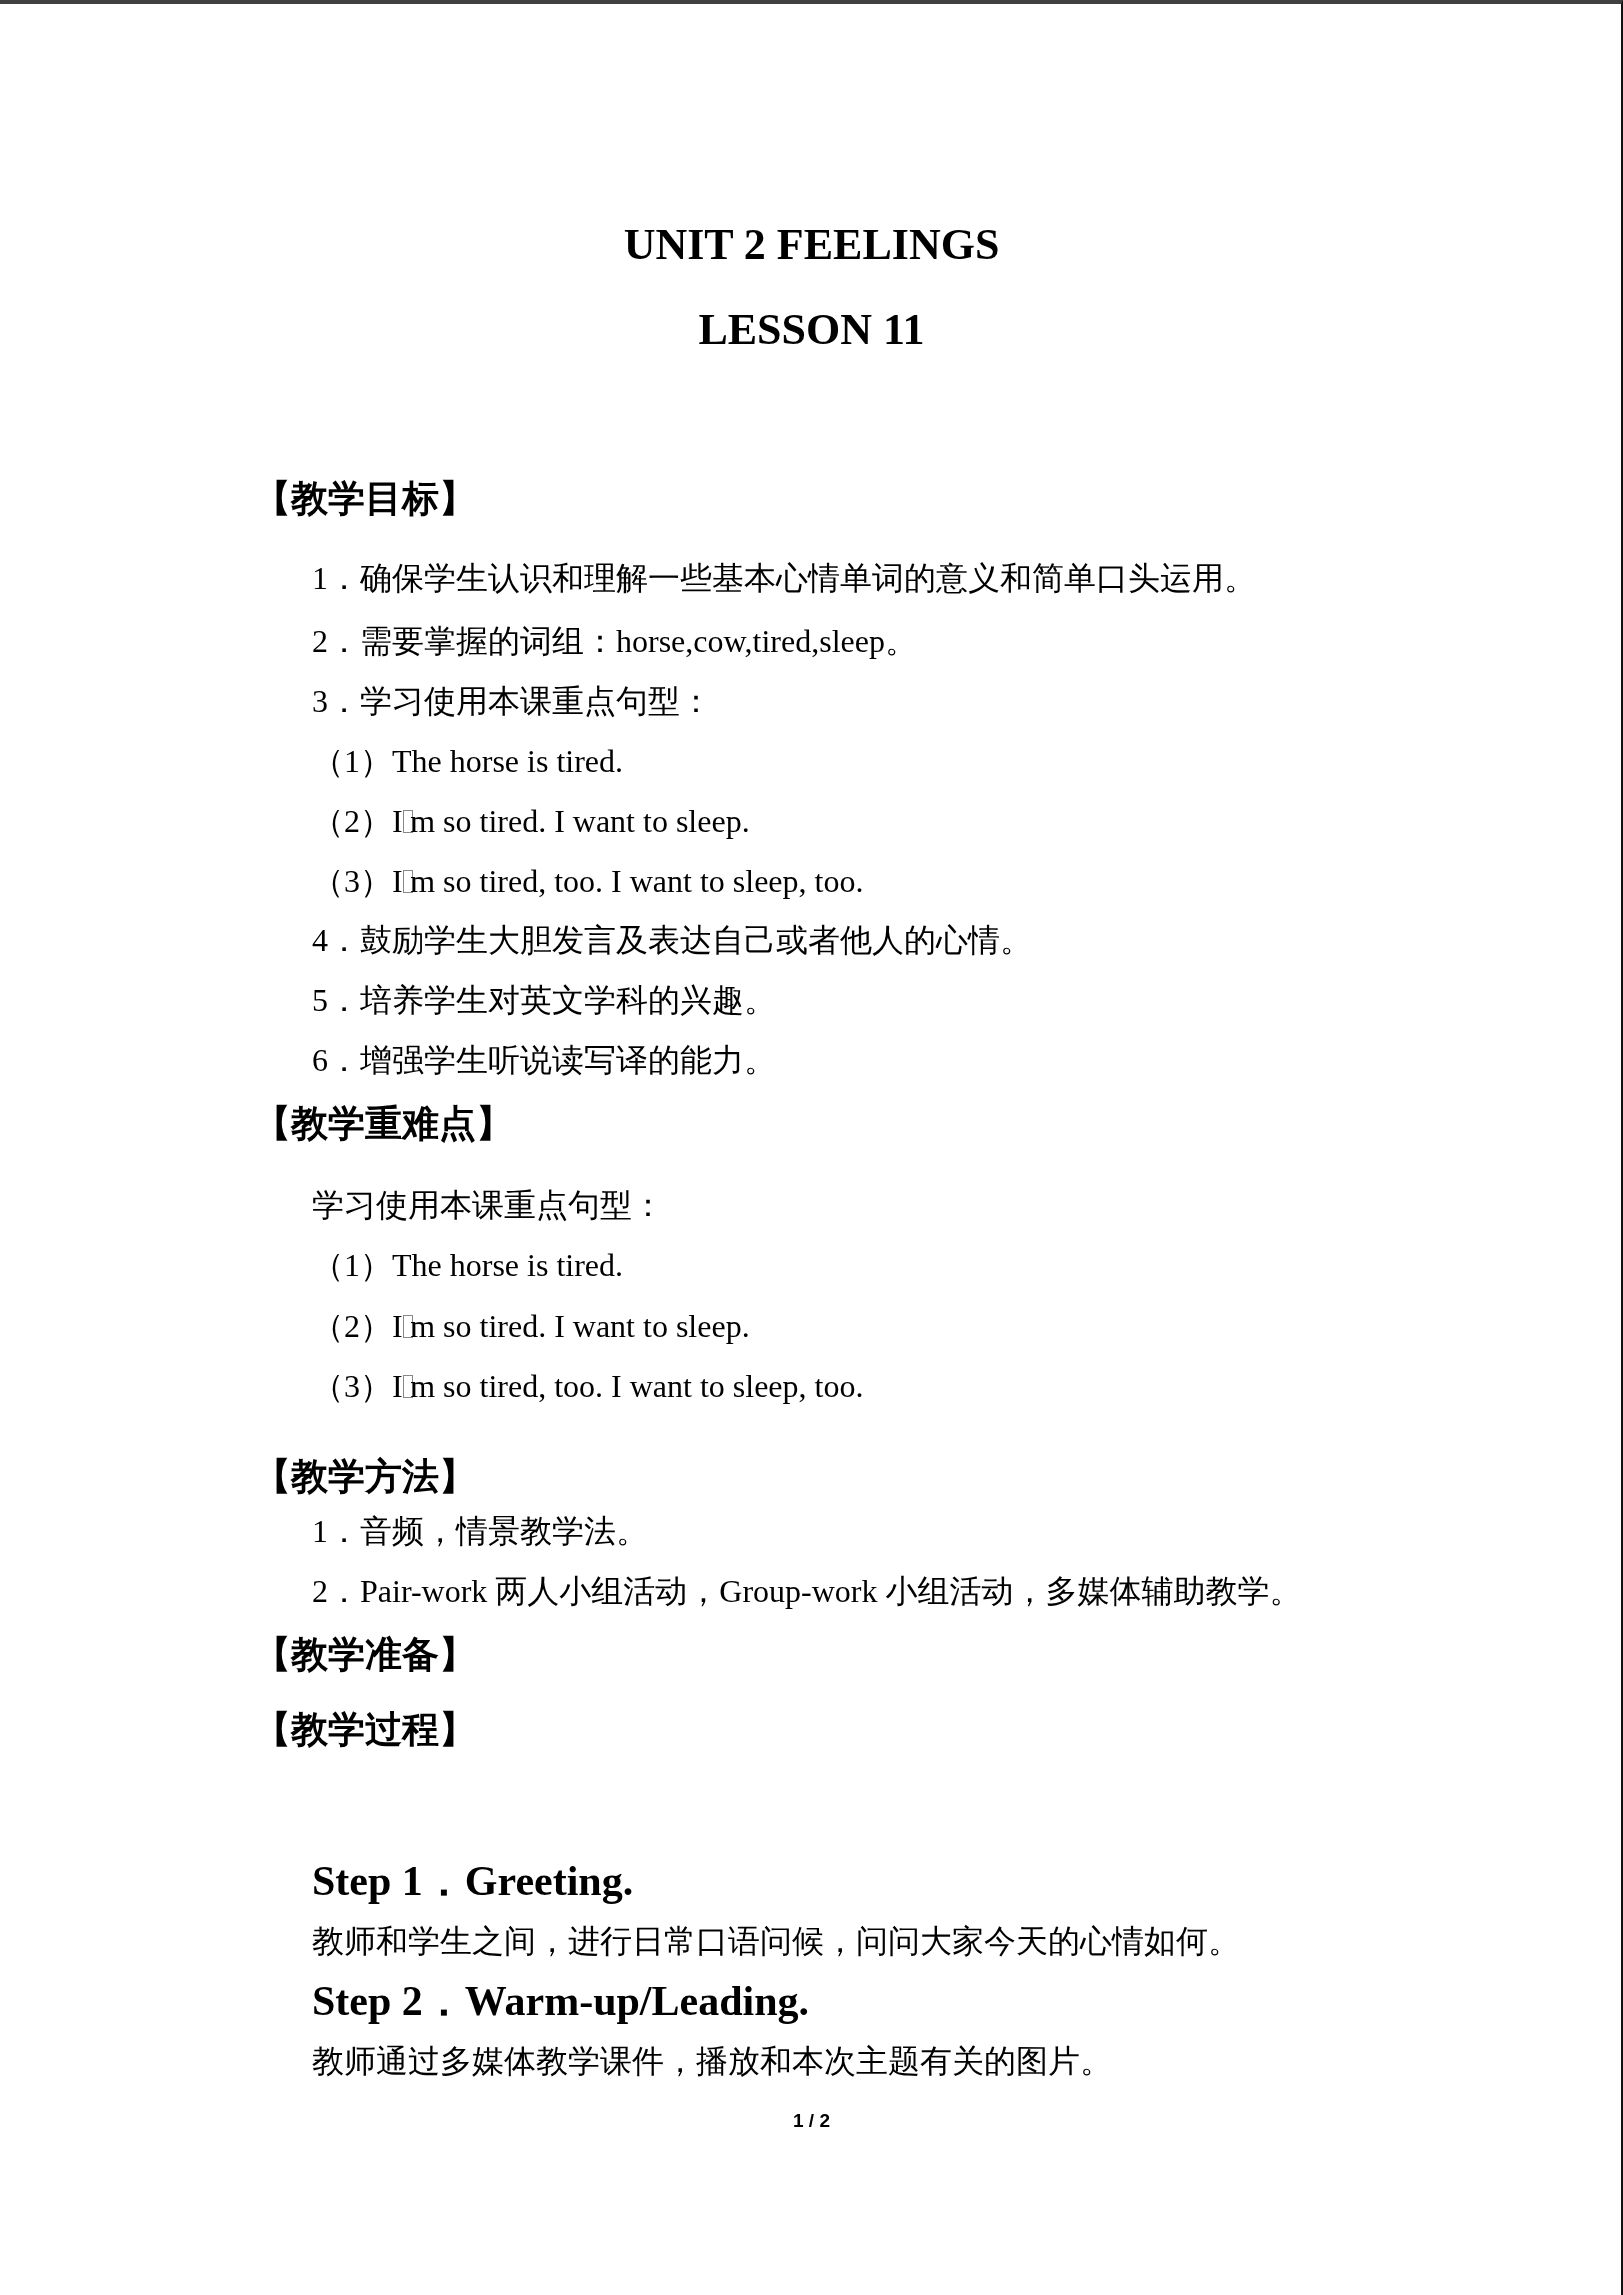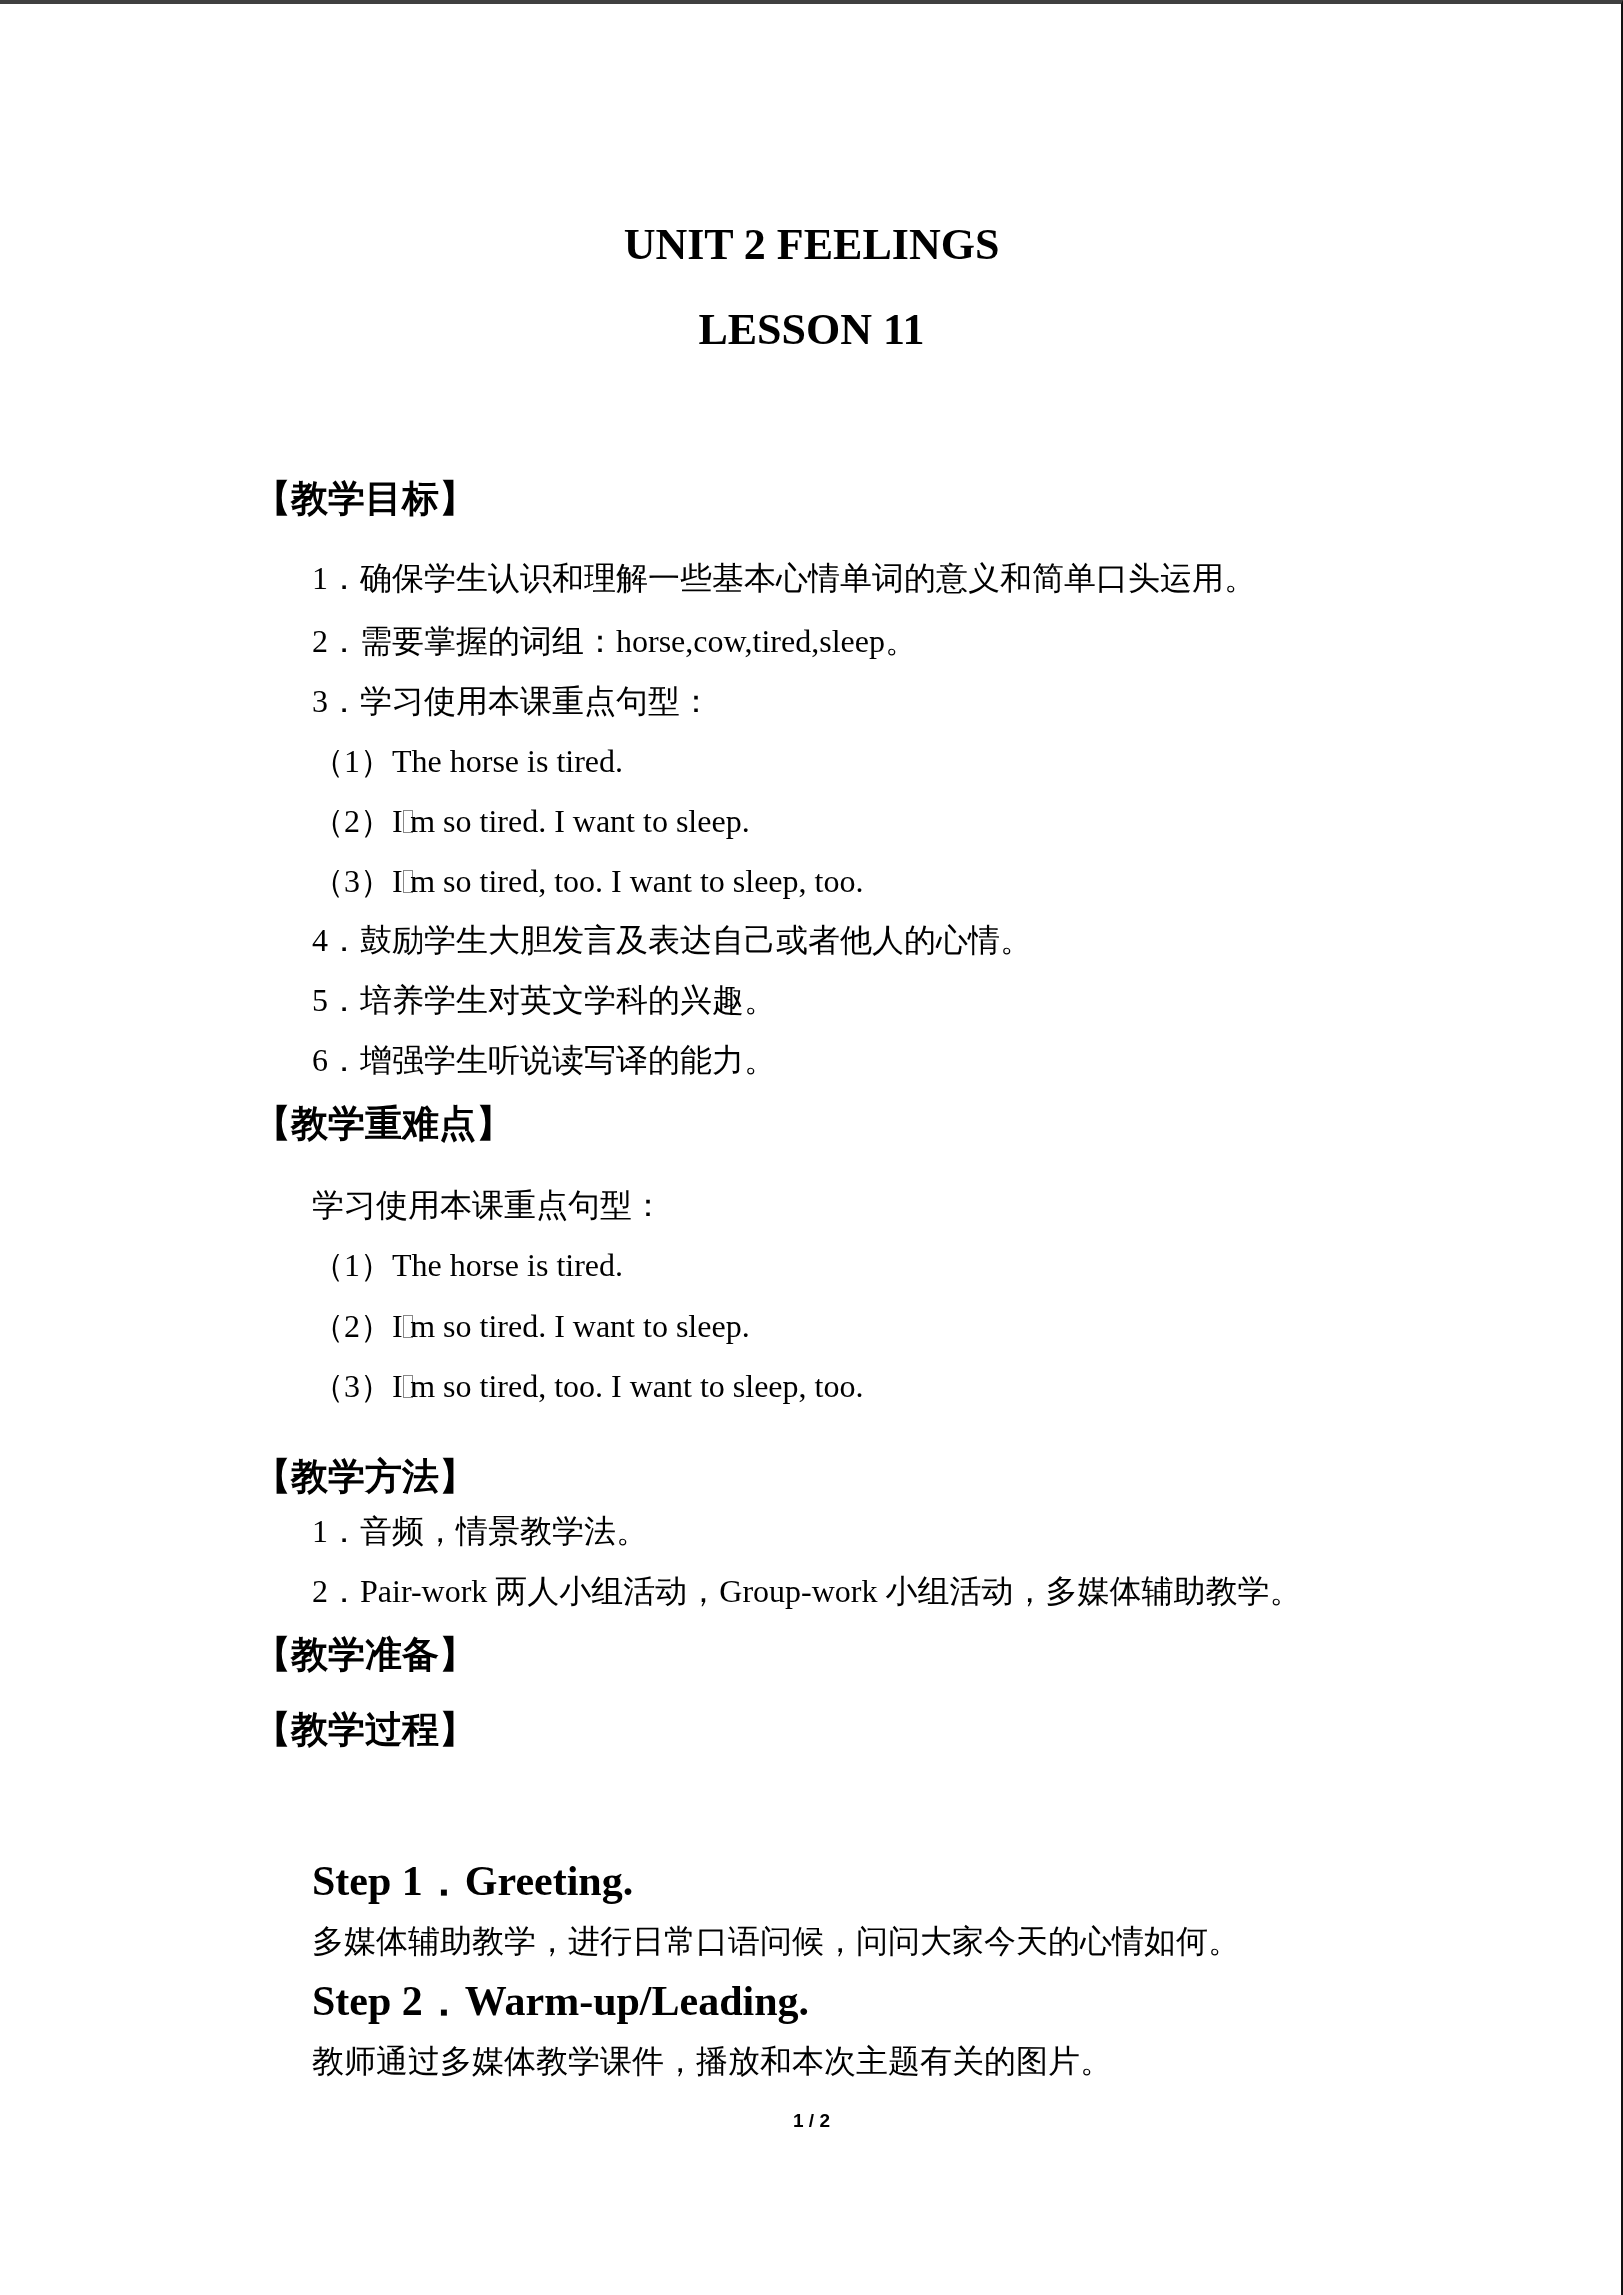--- a/index.html
+++ b/index.html
@@ -65,19 +65,19 @@
   </div>
 
   <div class="line heading" style="top:1422px;margin-top:27px;">【教学方法】</div>
   <div class="line body-line" style="top:1505px;">1．音频，情景教学法。</div>
   <div class="line body-line" style="top:1565px;">2．Pair-work 两人小组活动，Group-work 小组活动，多媒体辅助教学。</div>
 
   <div class="line heading" style="top:1627px;">【教学准备】</div>
 
   <div class="line heading" style="top:1702px;">【教学过程】</div>
   <div class="line step-title" style="top:1855px;">Step 1．Greeting.</div>
-  <div class="line body-line" style="top:1915px;">多媒体辅助教学，进行日常口语问候，问问大家今天的心情如何。</div>
+  <div class="line body-line" style="top:1915px;">教师和学生之间，进行日常口语问候，问问大家今天的心情如何。</div>
   <div class="line step-title" style="top:1975px;">Step 2．Warm-up/Leading.</div>
   <div class="line body-line" style="top:2035px;">教师通过多媒体教学课件，播放和本次主题有关的图片。</div>
 
   <div class="line page-num" style="top:2105px;">1 / 2</div>
 </div>
 
 
 </body></html>

